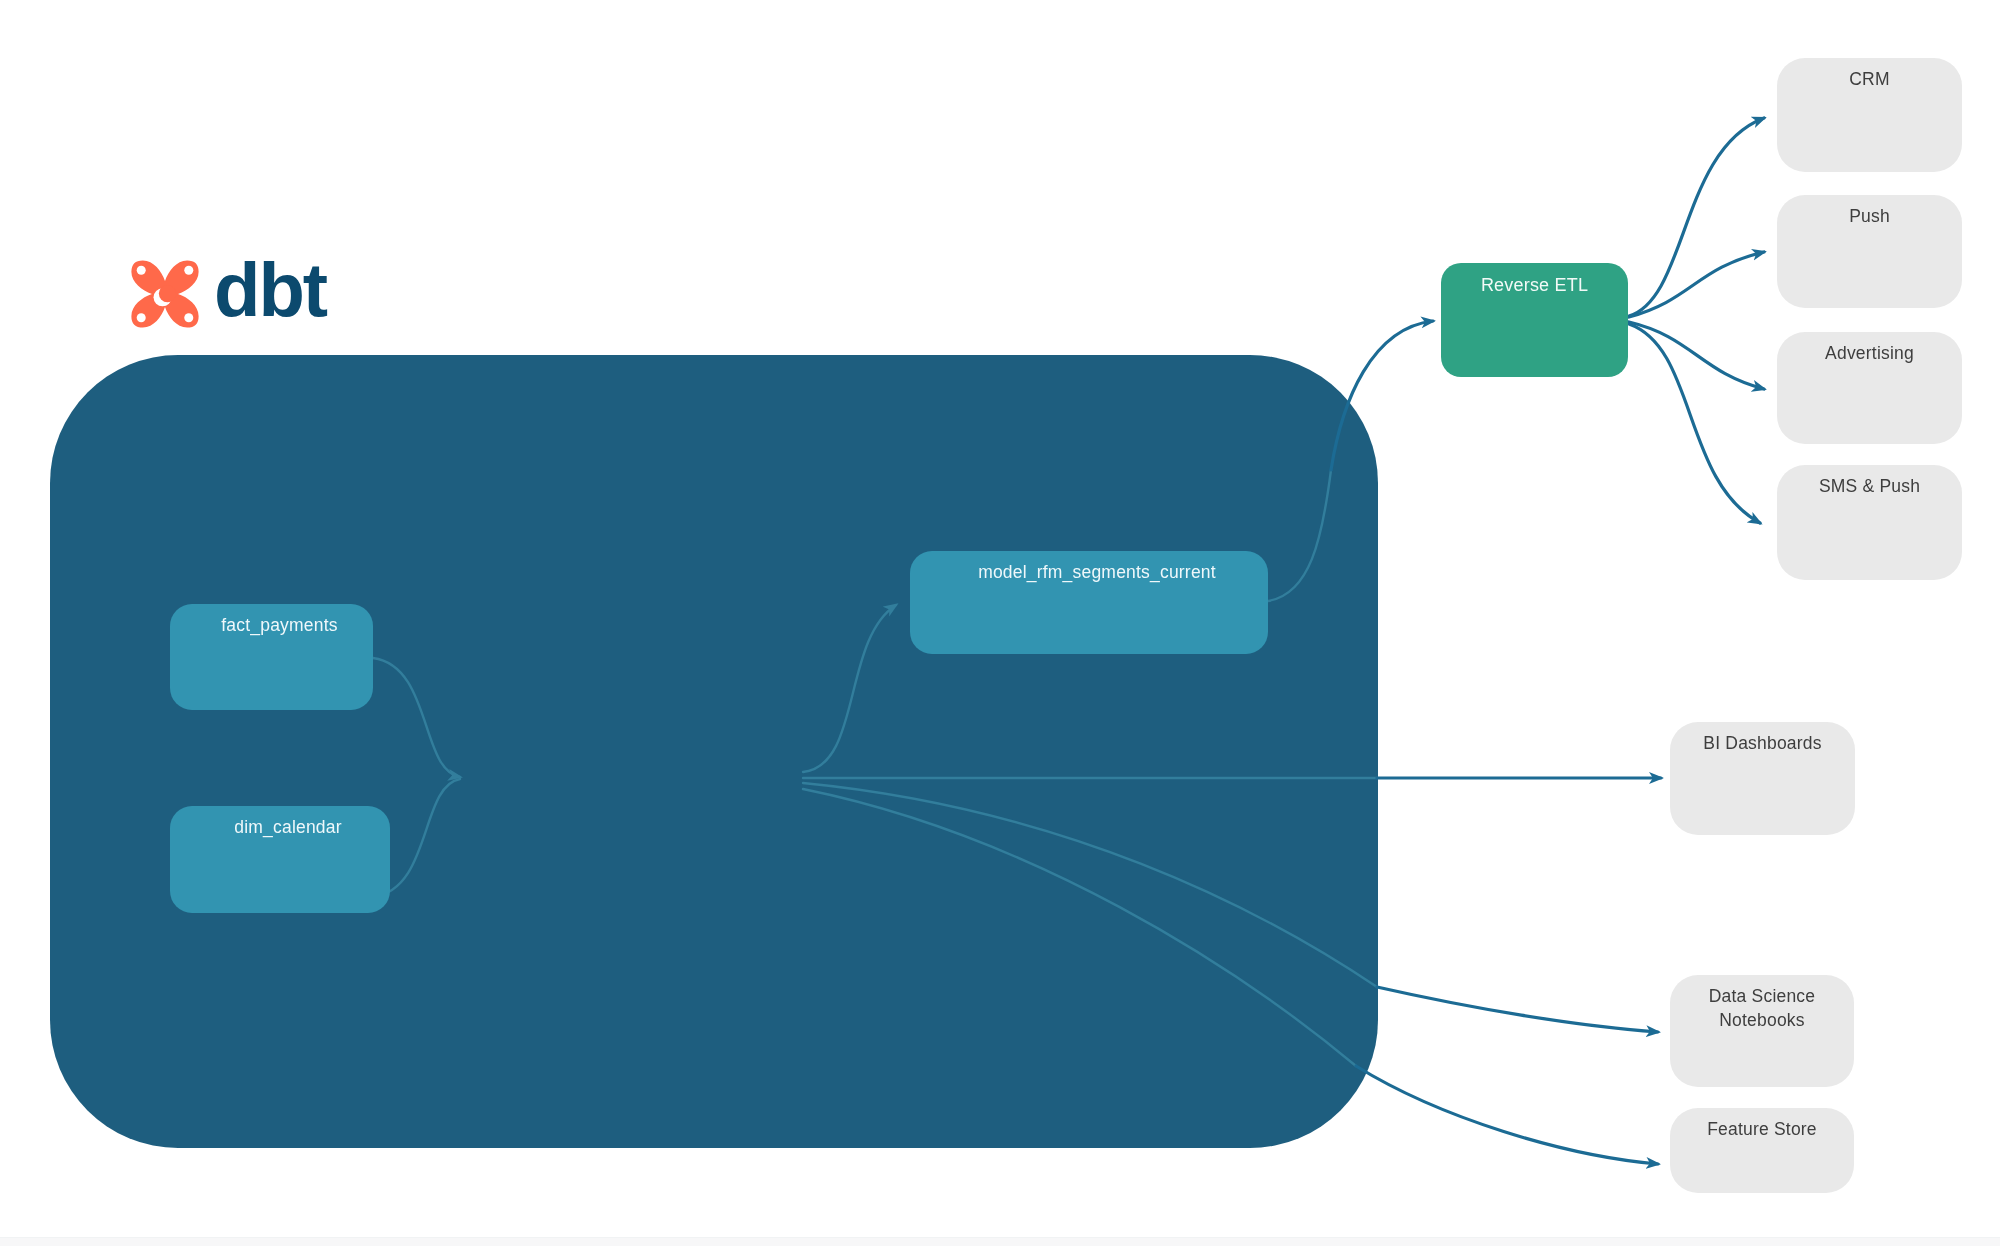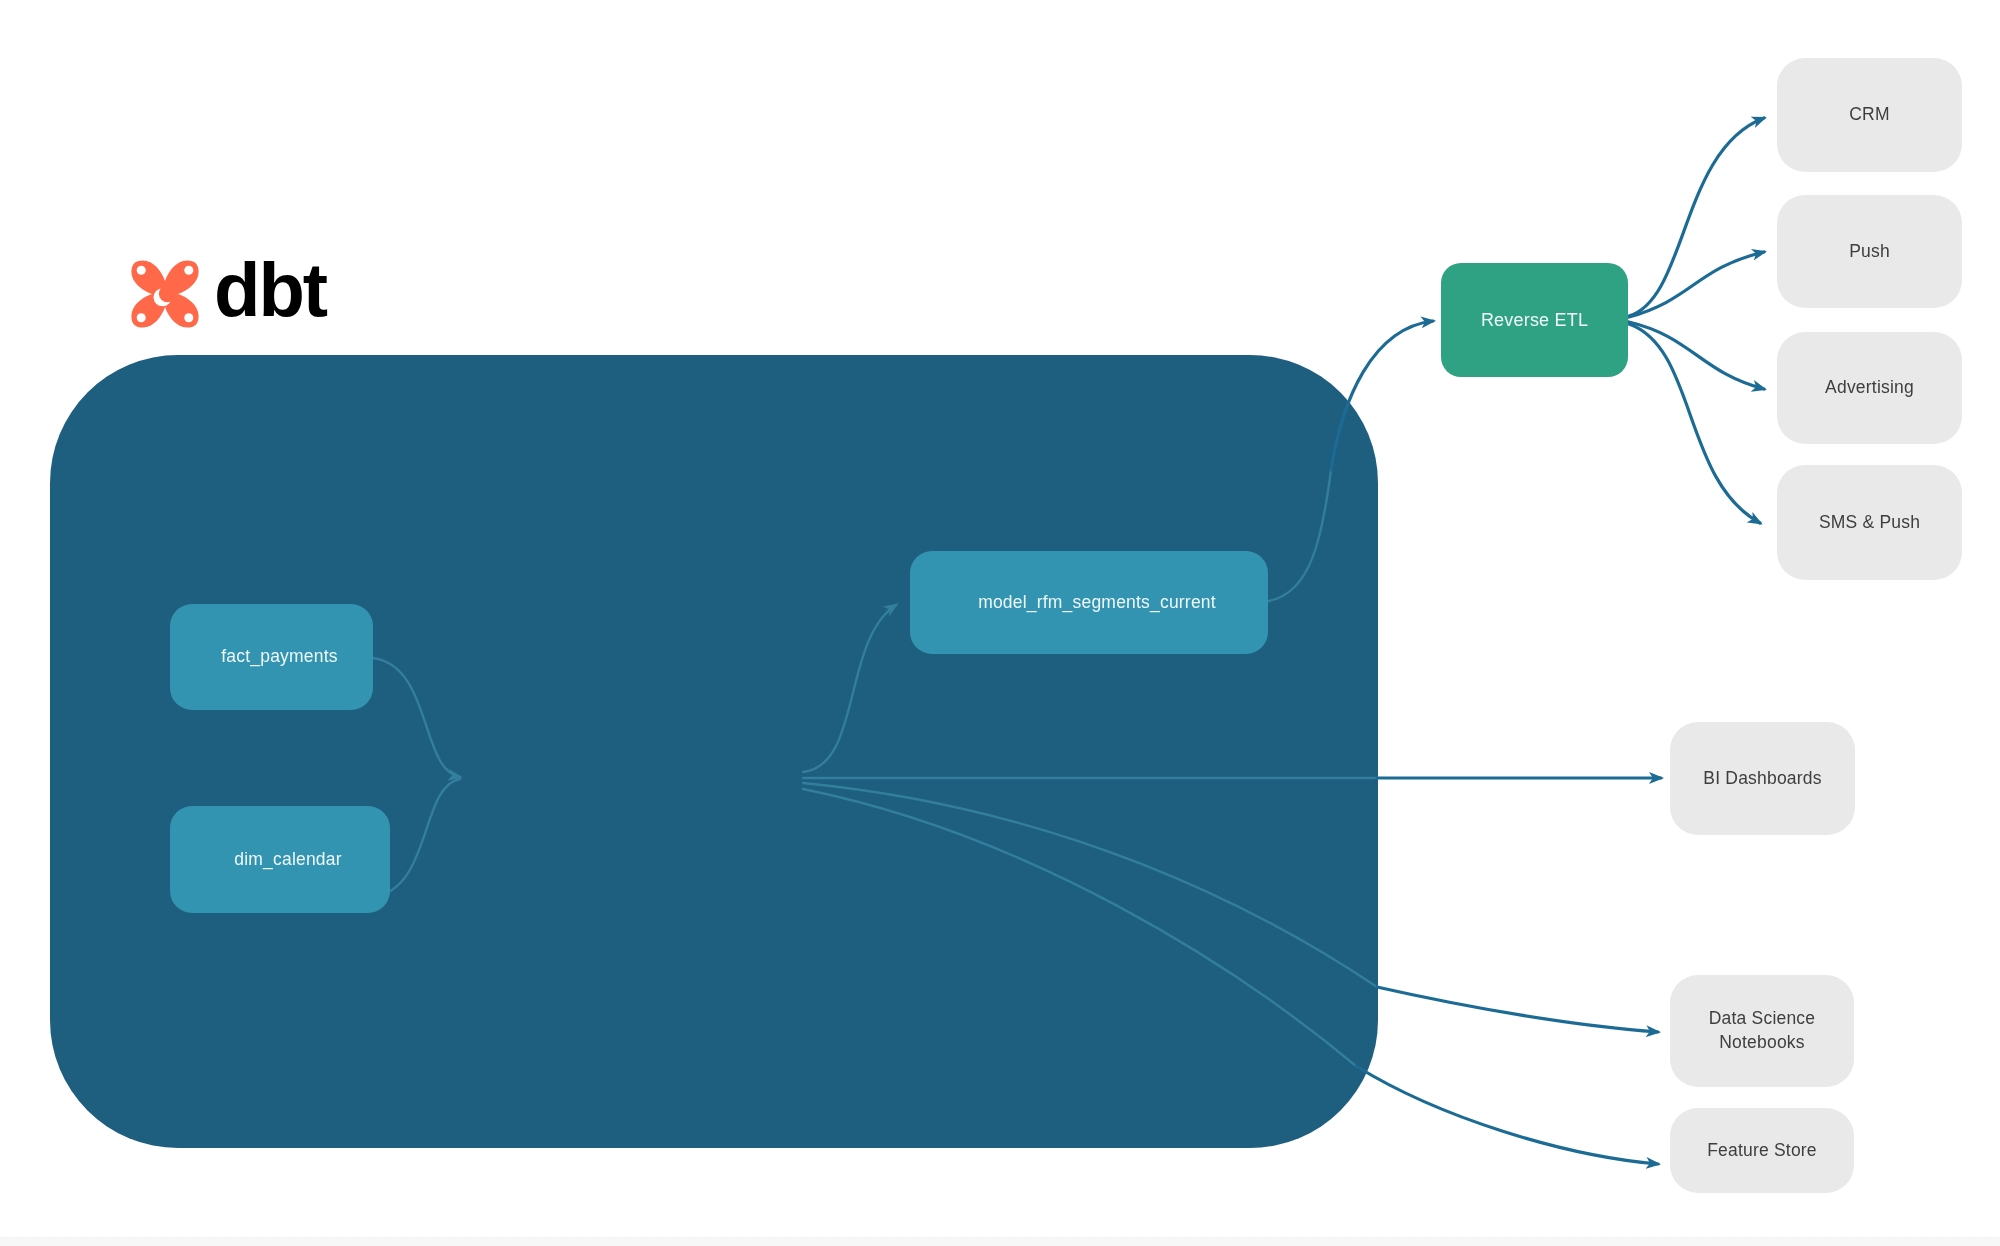--- a/index.html
+++ b/index.html
@@ -4,33 +4,33 @@
 <style>
   html,body{margin:0;padding:0;background:#fff;}
   .canvas{
     position:relative;width:2000px;height:1246px;background:#ffffff;
     font-family:"Liberation Sans", sans-serif;overflow:hidden;
   }
   
   .logo{position:absolute;left:124px;top:252px;display:flex;align-items:center;gap:8px;}
   .logo-icon{width:82px;height:84px;display:block;}
   .logo-text{
-    font-size:76px;font-weight:bold;color:#000000;letter-spacing:-2px;
+    font-size:76px;font-weight:bold;color:#0c4a6e;letter-spacing:-2px;
     line-height:1;transform:translateY(-4px);
   }
   
   .warehouse{
     position:absolute;left:50px;top:355px;width:1328px;height:793px;
     background:#1E5E7F;border-radius:128px;
   }
   
   .edges{position:absolute;left:0;top:0;width:2000px;height:1246px;pointer-events:none;}
   
   .node{
-    position:absolute;display:flex;align-items:center;justify-content:center;
+    position:absolute;display:flex;justify-content:center;
     text-align:center;box-sizing:border-box;padding:10px 14px;
   }
   .node span{display:block;line-height:1.35;}
   .model{
     background:#3294B1;border-radius:22px;color:#EFF8FB;font-size:17.5px;letter-spacing:.2px;padding-left:30px;
   }
   .green{
     background:#2FA284;border-radius:20px;color:#F2FAF7;font-size:18px;letter-spacing:.2px;
   }
   .dest{

